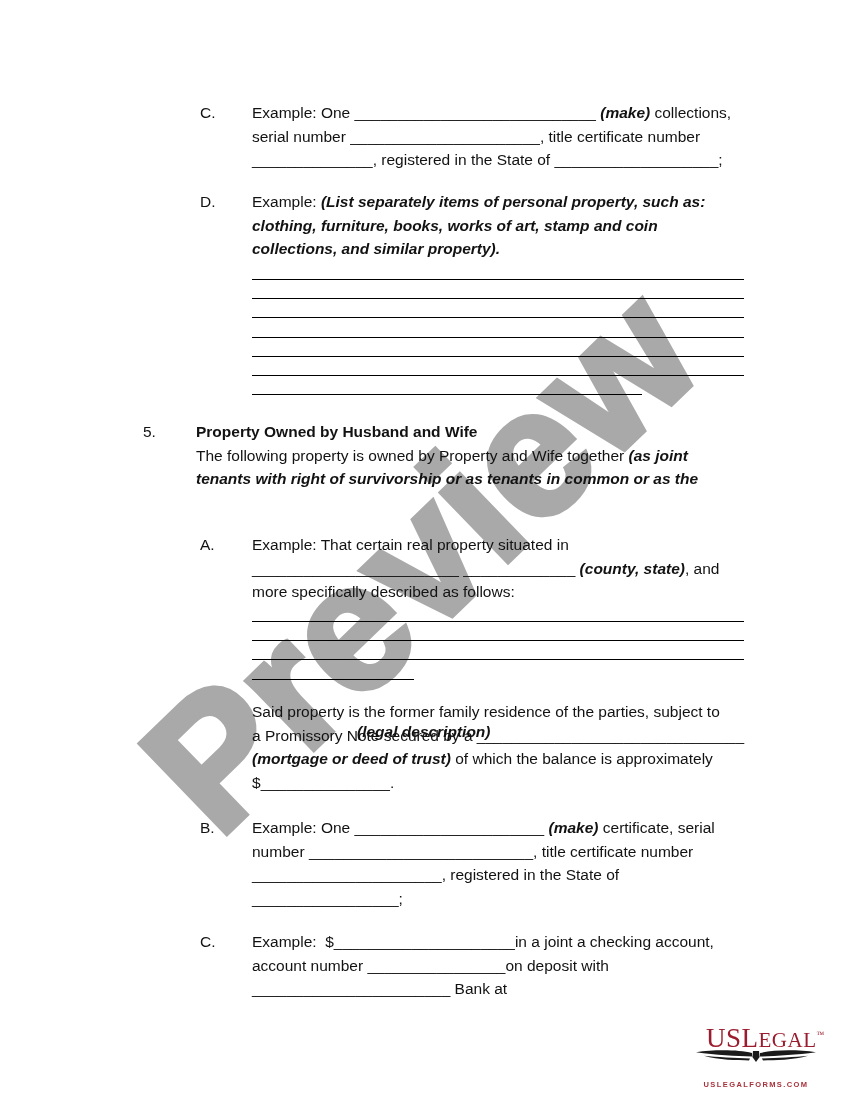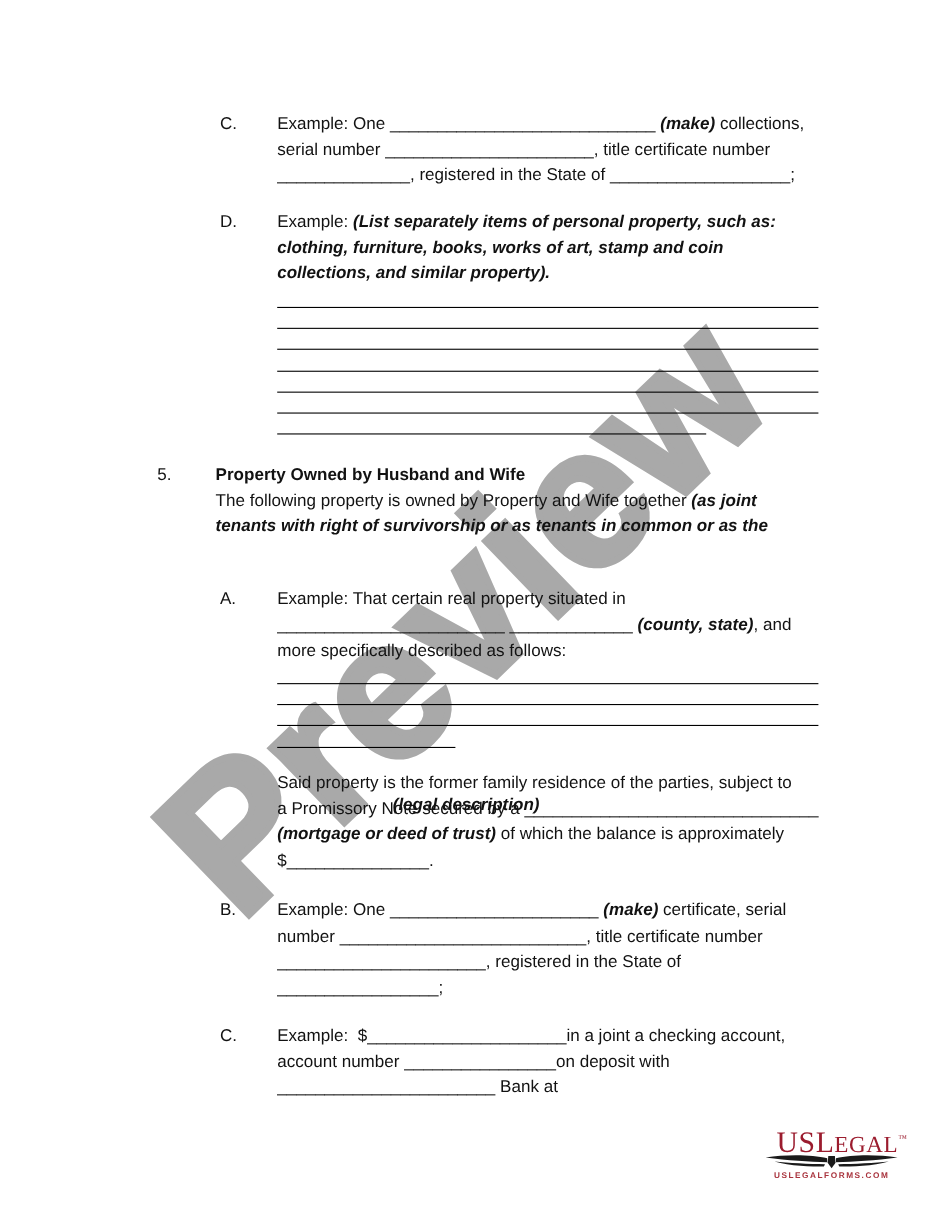--- a/index.html
+++ b/index.html
@@ -40,21 +40,21 @@
   #logo { position:absolute; left:690px; top:1024px; width:132px; text-align:center; z-index:1; }
   #logo .brand {
     font-family:"Liberation Serif", serif; color:#9b1c2e;
     font-size:27px; line-height:22px; letter-spacing:0.5px; white-space:nowrap;margin-left:16px;
   }
   #logo .brand .sm { font-size:21px; }
   #logo .brand sup { font-size:8px; vertical-align:super; letter-spacing:0; }
   #logo .eagle { display:block; margin:-1px auto 0 auto; }
   #logo .site {
     font-family:"Liberation Sans", sans-serif; font-size:7.5px; font-weight:bold;
-    color:#a8323c; letter-spacing:1.4px; margin-top:1px; white-space:nowrap;
+    color:#a8323c; letter-spacing:1.4px; margin-top:17px; white-space:nowrap;
   }
 </style>
 </head>
 <body>
 
 <div id="page">
 
   <div id="watermark">Preview</div>
 
   <div id="content">

